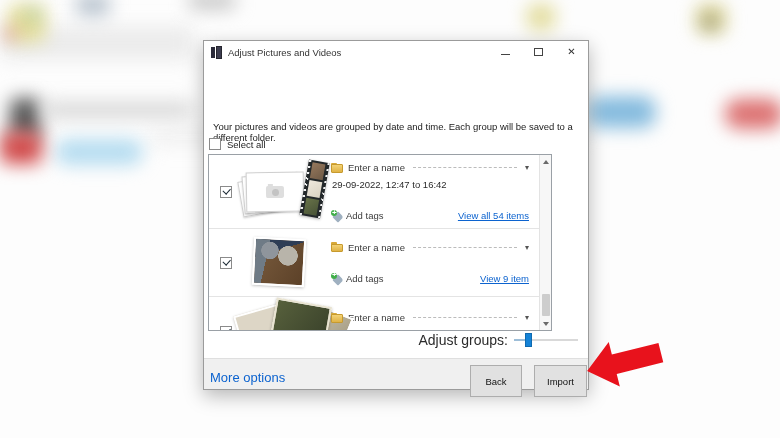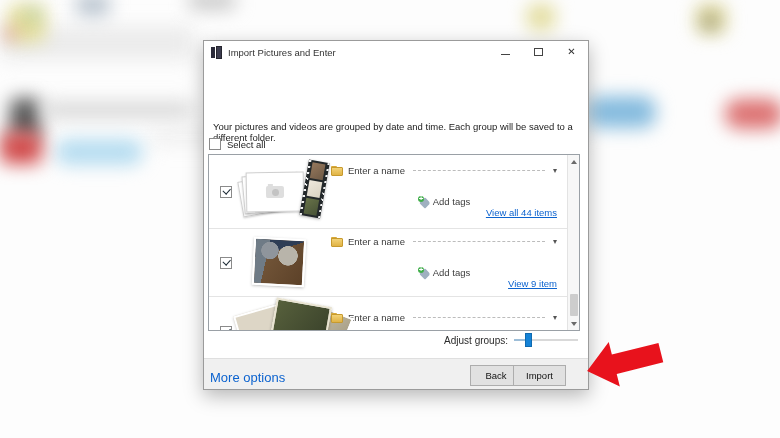--- a/index.html
+++ b/index.html
@@ -52,42 +52,42 @@
   .select-all { position:absolute; left:5px; top:97px; display:flex; align-items:center; gap:6px; }
   .checkbox { width:12px; height:12px; background:#fff; border:1px solid #8a8a8a; position:relative; flex:0 0 auto; }
   .checkbox.checked::after {
     content:""; position:absolute; left:2px; top:1px; width:6px; height:3.5px;
     border-left:1.6px solid #1d2b36; border-bottom:1.6px solid #1d2b36; transform:rotate(-48deg);
   }
   .select-all-label { font-size:9.5px; color:#222; }
 
   
   .group-list {
-    position:absolute; left:4px; top:113px; width:372px; height:177px;
+    position:absolute; left:4px; top:113px; width:344px; height:177px;
     border:1px solid #9aa0a6; background:#fff; overflow:hidden;
   }
   .list-inner { position:absolute; left:0; top:0; right:12px; bottom:0; overflow:hidden; }
   .group-row { position:relative; display:flex; align-items:center; padding:5px 6px 5px 4px; }
   .row-1 { height:74px; border-bottom:1px solid #e4e4e4; }
   .row-2 { height:68px; border-bottom:1px solid #e4e4e4; }
   .row-3 { height:70px; }
   .cb-col { width:26px; display:flex; justify-content:center; }
   .thumb-col { width:92px; position:relative; height:62px; flex:0 0 auto; }
   .content-col { flex:1; padding-right:4px; min-width:0; }
 
   .name-row { display:flex; align-items:center; gap:5px; }
   .folder-icon { width:12px; height:10px; position:relative; flex:0 0 auto; }
   .folder-icon::before { content:""; position:absolute; left:0; top:0; width:6px; height:3px; background:#d8a938; border-radius:1px 1px 0 0; }
   .folder-icon::after { content:""; position:absolute; left:0; top:1.5px; right:0; bottom:0; background:linear-gradient(#f3d276,#e0b345); border:0.5px solid #c79a2e; border-radius:1px; }
   .name-label { font-size:9.5px; color:#3a3a3a; white-space:nowrap; }
   .name-line { flex:1; border-top:1px dashed #bcbcbc; margin:0 3px; }
   .caret { font-size:8px; color:#555; flex:0 0 auto; }
 
   .date-row { font-size:9.5px; color:#2b2b2b; margin-top:6px; padding-left:1px; }
-  .tags-row { display:flex; align-items:center; margin-top:20px;flex-direction:column; }
+  .tags-row { display:flex; align-items:center; margin-top:20px; }
   .addtags { display:flex; align-items:center; gap:4px; }
   .tag-icon { width:11px; height:11px; position:relative; flex:0 0 auto; }
   .tag-icon .tag-body { position:absolute; right:0; bottom:0; width:8px; height:8px; background:#9fb0c0; border-radius:1px 3px 1px 1px; transform:rotate(45deg); }
   .tag-icon .tag-plus { position:absolute; left:0; top:0; width:6px; height:6px; background:#3fae49; border-radius:50%; }
   .tag-icon .tag-plus::after { content:"+"; position:absolute; left:1px; top:-2.5px; font-size:8px; color:#fff; font-weight:bold; }
   .addtags-label { font-size:9.5px; color:#3c3c3c; }
   .view-link { margin-left:auto; font-size:9.5px; color:#0c63cf; text-decoration:underline; cursor:pointer; white-space:nowrap; }
 
   
   .stack-card { position:absolute; background:#fff; border:1px solid #cfcfcf; box-shadow:0 1px 2px rgba(0,0,0,.18); }
@@ -128,32 +128,32 @@
   .scroll-btn.up { top:0; } .scroll-btn.down { bottom:0; }
   .tri-up { width:0; height:0; border-left:3.5px solid transparent; border-right:3.5px solid transparent; border-bottom:4px solid #6a6a6a; }
   .tri-down { width:0; height:0; border-left:3.5px solid transparent; border-right:3.5px solid transparent; border-top:4px solid #6a6a6a; }
   .scroll-thumb { position:absolute; left:1.5px; width:8px; height:22px; background:#cdcdcd; border-radius:1px; }
 
   
   .expand-all { position:absolute; left:6px; top:293px; display:flex; align-items:center; gap:6px; cursor:pointer;margin-top:36px; }
   .chev-down { width:7px; height:7px; border-right:2px solid #2f72d3; border-bottom:2px solid #2f72d3; transform:rotate(45deg) translateY(-2px); }
   .expand-label { font-size:9.5px; color:#2b2b2b; }
   .adjust-groups { position:absolute; right:10px; top:291px; display:flex; align-items:center; gap:6px; }
-  .adjust-label { font-size:10px; color:#2b2b2b;margin-left:20px; }
+  .adjust-label { font-size:14px; color:#2b2b2b;margin-left:20px; }
   .slider { position:relative; width:64px; height:16px; }
   .slider .track { position:absolute; left:0; right:0; top:7px; height:2px; background:linear-gradient(to right,#9ebed8 0 22%,#d9d9d9 22%); }
   .slider .handle { position:absolute; top:1px; width:7px; height:14px; background:#1583d7; border:1px solid #0f6ab0; }
 
   
   .footer-sep { position:absolute; left:0; right:0; top:317px; height:1px; background:#dfdfdf; }
   .footer { position:absolute; left:0; right:0; top:318px; bottom:0; background:#f0f0f0; }
   .more-options { position:absolute; left:6px; top:11px; font-size:13px; color:#0c63cf; cursor:pointer; }
-  .btn { position:absolute; top:6px; height:21px; background:#e1e1e1; border:1px solid #adadad; font-size:9.5px;
+  .btn { position:absolute; top:6px; height:32px; background:#e1e1e1; border:1px solid #adadad; font-size:9.5px;
     font-family:"Liberation Sans","DejaVu Sans",sans-serif; color:#111; display:flex; align-items:center; justify-content:center; cursor:pointer; }
-  .btn-back { left:266px; width:52px; } .btn-import { left:309px; width:53px; }
+  .btn-back { left:266px; width:52px; } .btn-import { left:330px; width:53px; }
 
   
   .red-arrow { position:absolute; left:585px; top:341px; width:80px; height:58px; transform:rotate(-14deg); transform-origin:6px 29px; }
 </style>
 </head>
 <body>
 
 <div>
   <div class="bg-blob bb6"></div>
   <div class="bg-blob bb13"></div>
@@ -173,21 +173,21 @@
   <div class="bg-blob bb12"></div>
 </div>
 
 <div class="dialog">
 
   <div class="titlebar">
     <span class="app-icon">
         <span class="b1"></span>
         <span class="b2"></span>
       </span>
-    <span class="title-text">Import Pictures and Enter</span>
+    <span class="title-text">Adjust Pictures and Videos</span>
     <span class="win-controls">
       <span class="win-btn">
           <span class="glyph-min"></span>
         </span>
       <span class="win-btn">
           <span class="glyph-max"></span>
         </span>
       <span class="win-btn">
           <span class="glyph-close">✕</span>
         </span>
@@ -222,29 +222,30 @@
               </span>
           </span>
         </div>
         <div class="content-col">
           <div class="name-row">
             <span class="folder-icon"></span>
             <span class="name-label">Enter a name</span>
             <span class="name-line"></span>
             <span class="caret">▾</span>
           </div>
+          <div class="date-row">29-09-2022, 12:47 to 16:42</div>
           <div class="tags-row">
             <span class="addtags">
               <span class="tag-icon">
                   <span class="tag-body"></span>
                   <span class="tag-plus"></span>
                 </span>
               <span class="addtags-label">Add tags</span>
             </span>
-            <span class="view-link">View all 44 items</span>
+            <span class="view-link">View all 54 items</span>
           </div>
         </div>
       </div>
 
       <div class="group-row row-2">
         <div class="cb-col">
             <span class="checkbox checked"></span>
           </div>
         <div class="thumb-col">
           <span class="t2-photo">

